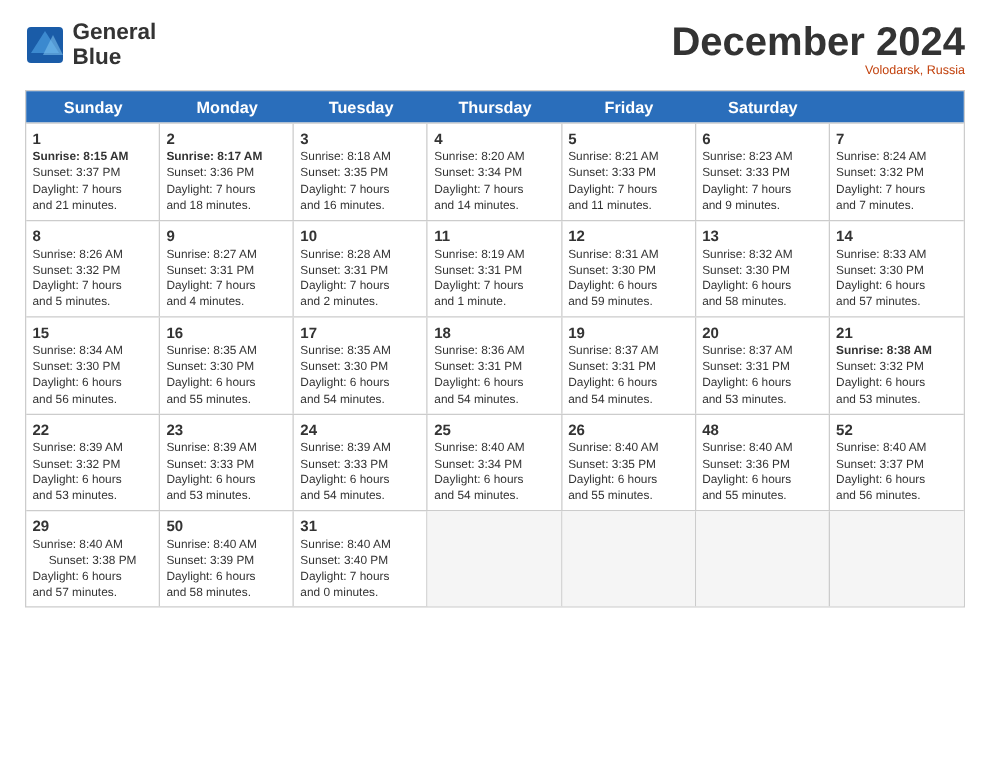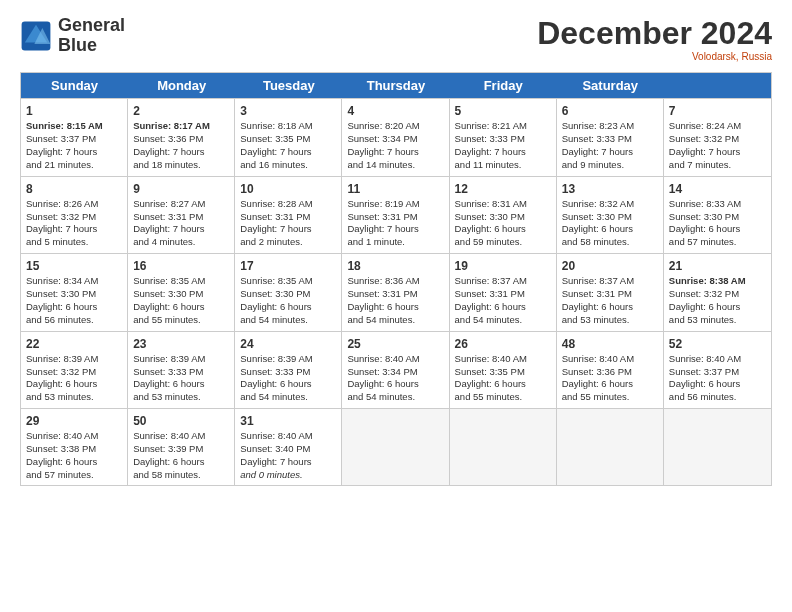--- a/index.html
+++ b/index.html
@@ -337,37 +337,37 @@
             <span style="display: block;">Sunrise: 8:40 AM</span>
             <span style="display: block;">Sunset: 3:37 PM</span>
             <span style="display: block;">Daylight: 6 hours</span>
             <span style="display: block;">and 56 minutes.</span>
           </div>
         </div>
         <div class="cal-row">
           <div class="cal-cell">
             <span class="day-num">29</span>
             <span style="display: block;">Sunrise: 8:40 AM</span>
-            <span style="display: block;">Sunset: 3:38 PM</span>
+            <span style="display: block; text-align: center;">Sunset: 3:38 PM</span>
             <span style="display: block;">Daylight: 6 hours</span>
             <span style="display: block;">and 57 minutes.</span>
           </div>
           <div class="cal-cell">
             <span class="day-num">50</span>
             <span style="display: block;">Sunrise: 8:40 AM</span>
             <span style="display: block;">Sunset: 3:39 PM</span>
             <span style="display: block;">Daylight: 6 hours</span>
             <span style="display: block;">and 58 minutes.</span>
           </div>
           <div class="cal-cell">
             <span class="day-num">31</span>
             <span style="display: block;">Sunrise: 8:40 AM</span>
             <span style="display: block;">Sunset: 3:40 PM</span>
             <span style="display: block;">Daylight: 7 hours</span>
-            <span style="display: block; font-style: italic;">and 0 minutes.</span>
+            <span style="display: block;">and 0 minutes.</span>
           </div>
           <div class="cal-cell empty"></div>
           <div class="cal-cell empty"></div>
           <div class="cal-cell empty"></div>
           <div class="cal-cell empty"></div>
         </div>
       </div>
   </div>
 </div>
 

